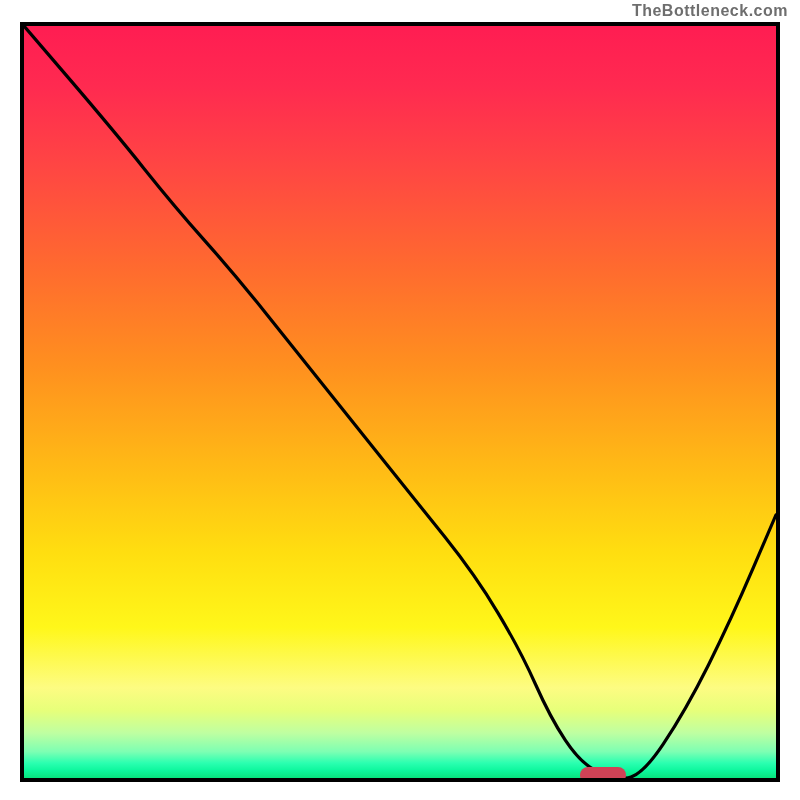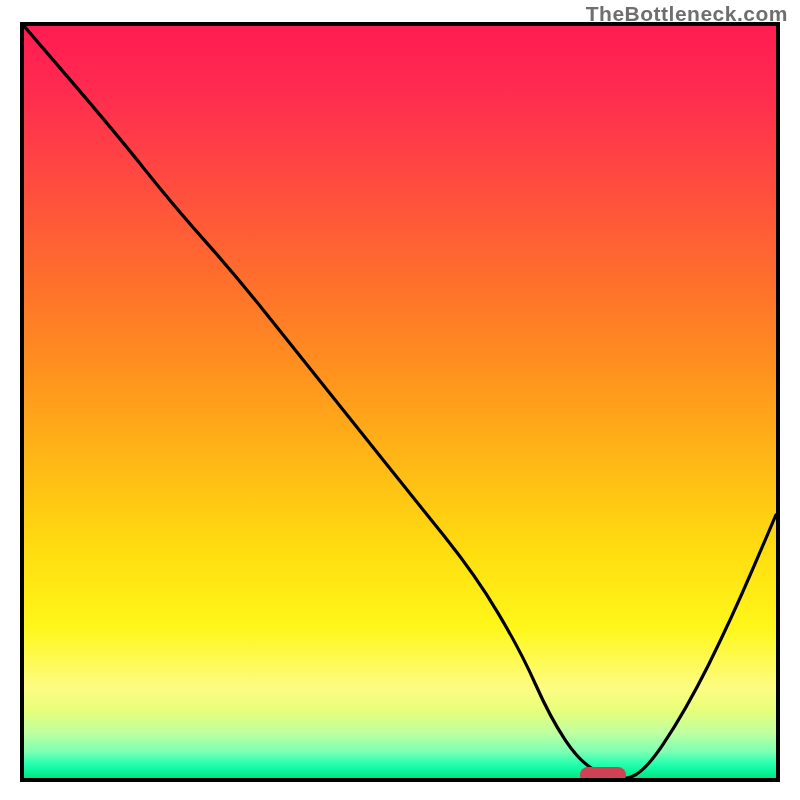--- a/index.html
+++ b/index.html
@@ -13,21 +13,21 @@
   .canvas {
     position: relative;
     width: 800px;
     height: 800px;
   }
   .watermark {
     position: absolute;
     top: 2px;
     right: 12px;
     font-family: Arial, Helvetica, sans-serif;
-    font-size: 21px;
+    font-size: 16px;
     font-weight: bold;
     color: #6e6e6e;
     letter-spacing: 0.5px;
   }
   .plot {
     position: absolute;
     left: 20px;
     top: 22px;
     width: 760px;
     height: 760px;

